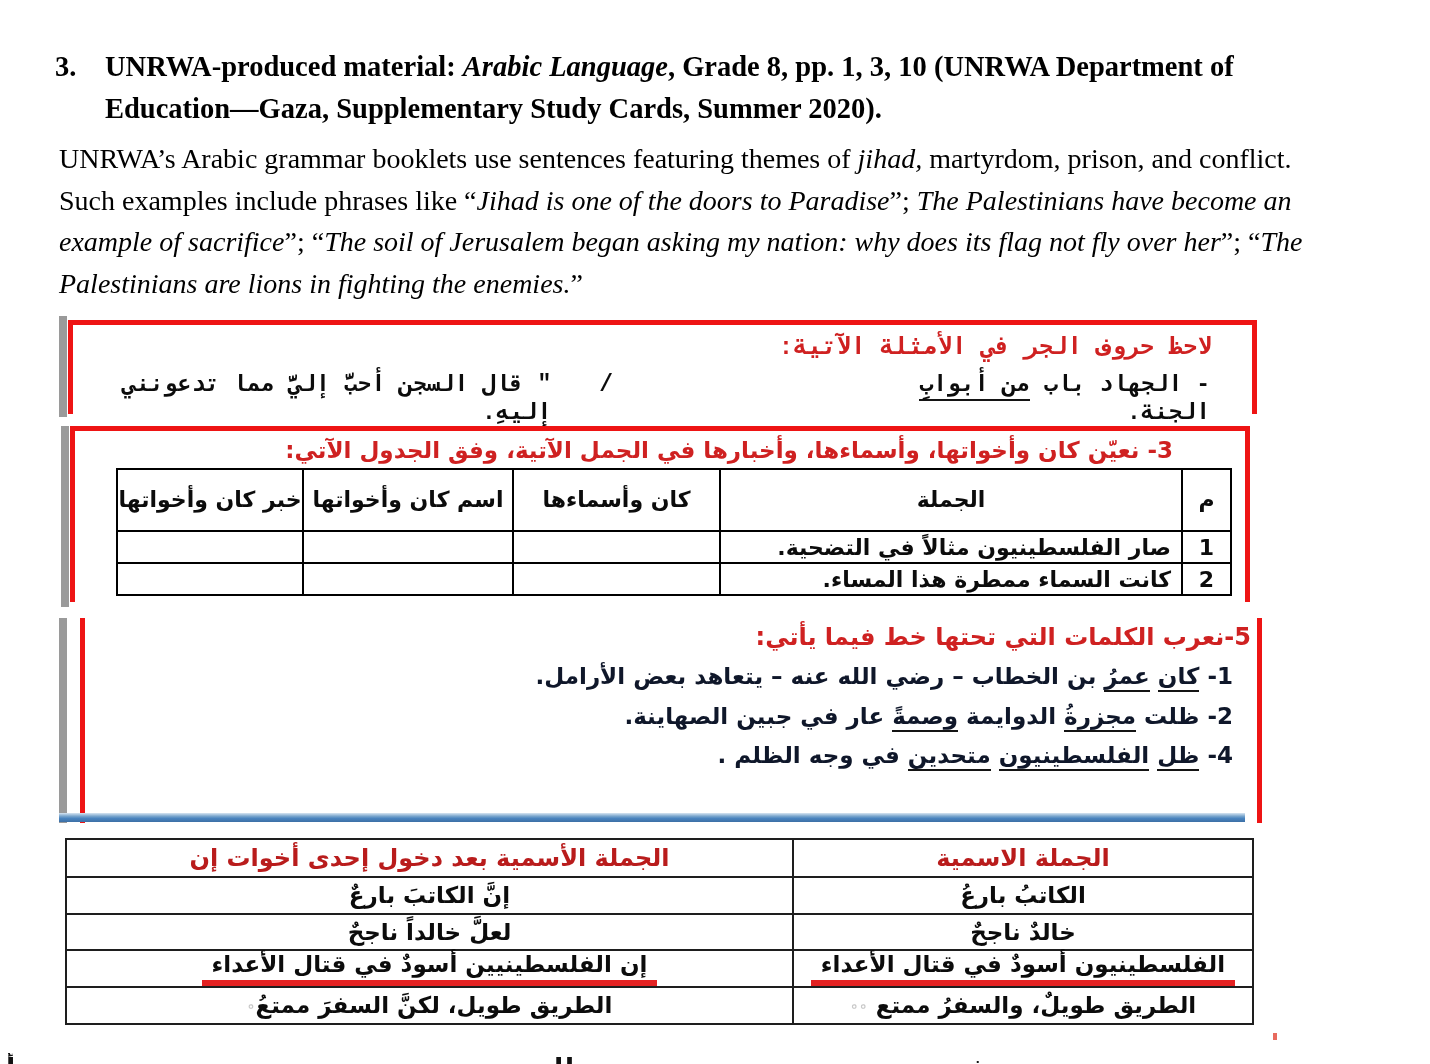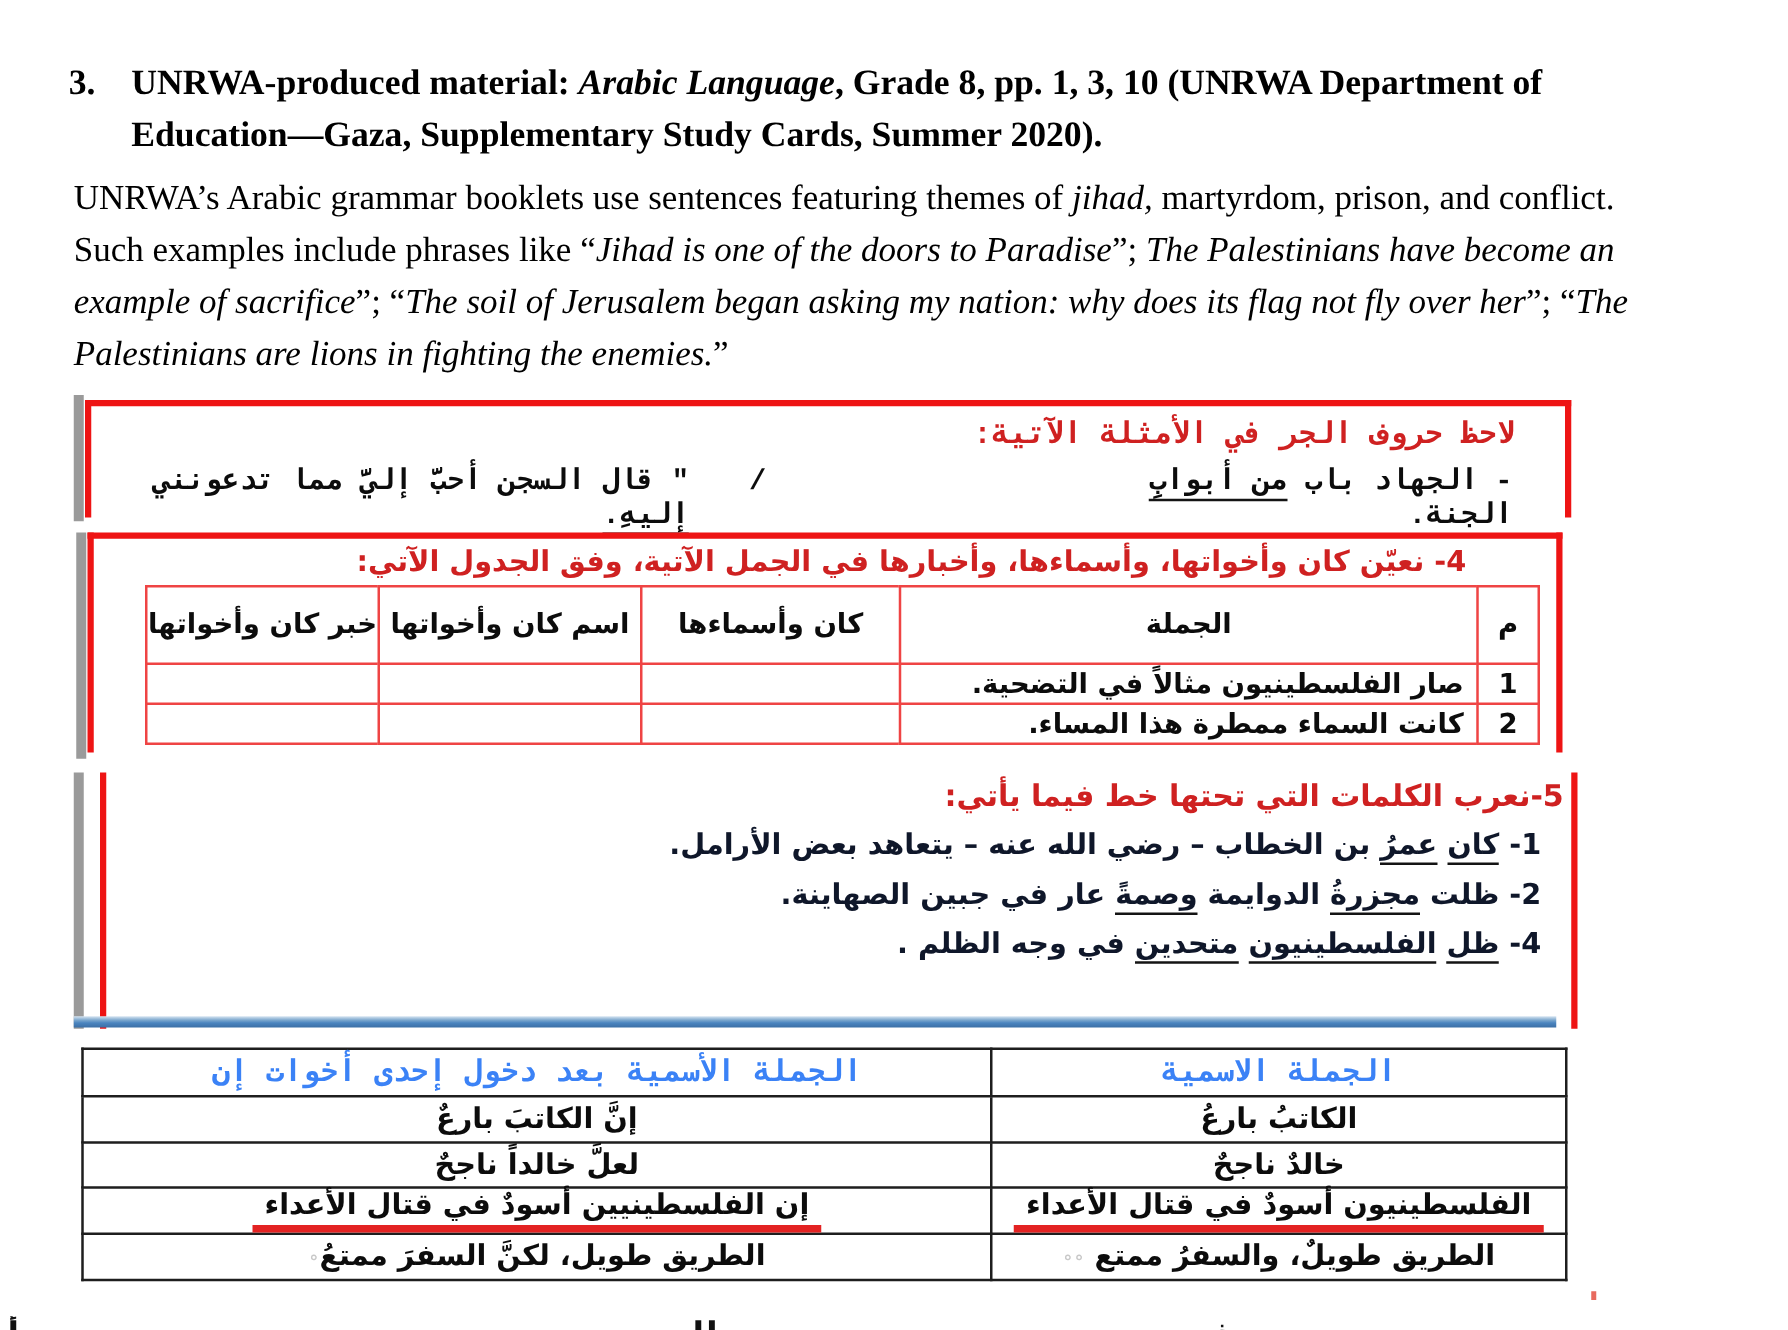--- a/index.html
+++ b/index.html
@@ -40,21 +40,21 @@
   
   #box2{left:70px;top:426px;width:1180px;height:176px;border-top-width:5px;border-left-width:5px;border-right-width:5px;}
   .instruction{
     color:#cf2121;font-weight:bold;font-size:23px;text-align:right;
     padding:6px 72px 0 0;
   }
   #ktable{
     position:absolute;top:37px;right:13px;border-collapse:collapse;direction:rtl;
     font-size:22px;font-weight:bold;color:#0c0c0c;table-layout:fixed;
   }
-  #ktable th,#ktable td{border:2px solid #ef4444;padding:0;}
+  #ktable th,#ktable td{border:2px solid #000000;padding:0;}
   #ktable th{font-weight:bold;text-align:center;line-height:1.3;height:60px;}
   #ktable td{height:30px;}
   #ktable .c-num{width:47px;text-align:center;}
   #ktable .c-sent{width:450px;text-align:right;padding-right:10px;}
   #ktable .c-a{width:205px;}
   #ktable .c-b{width:208px;}
   #ktable .c-c{width:184px;}
   
   #box3{left:80px;top:618px;width:1182px;height:205px;border-left-width:5px;border-right-width:5px;}
   #box3 .box-title{padding:5px 6px 0 0;}
@@ -66,21 +66,21 @@
     position:absolute;left:59px;top:813px;width:1186px;height:9px;
     background:linear-gradient(#d7e5f2 0%,#7aa6cd 35%,#4a84bf 60%,#3c6fa5 100%);
   }
   
   #btable{
     position:absolute;left:65px;top:838px;border-collapse:collapse;direction:rtl;
     font-family:"DejaVu Sans",sans-serif;font-size:23px;font-weight:bold;
     color:#0c0c0c;table-layout:fixed;
   }
   #btable th,#btable td{border:2.6px solid #1e1e1e;text-align:center;padding:0;}
-  #btable th{color:#3b82f6;font-size:24px;height:36px;font-family:Liberation Mono, monospace;}
+  #btable th{color:#b91c1c;font-size:24px;height:36px;}
   #btable td{height:34.5px;}
   #btable .col-r{width:458px;}
   #btable .col-l{width:725px;}
   
   #cutoff{position:absolute;top:1053px;left:0;width:100%;height:11px;overflow:hidden;}
   #cutoff span{position:absolute;top:0;font-family:"DejaVu Sans",sans-serif;font-weight:bold;font-size:27px;color:#111;}
   #red-speck{position:absolute;left:1273px;top:1033px;width:4px;height:7px;background:#e86a5e;}
 </style>
 </head>
 <body>
@@ -99,21 +99,21 @@
     <div class="box-title">لاحظ حروف الجر في الأمثلة الآتية:</div>
     <div class="ex-line">
       <span><span>-   الجهاد باب </span><span class="seg-u">من أبوابِ</span><span> الجنة.</span></span>
       <span class="ex-sep">/</span>
       <span><span>" قال السجن أحبَّ إليَّ مما تدعونني </span><span class="seg-u">إليهِ.</span></span>
     </div>
   </div>
 
   <div class="graybar" style="left:61px;top:426px;height:181px;"></div>
   <div id="box2" class="redbox arab">
-    <div class="instruction">4-   نعيّن كان وأخواتها، وأسماءها، وأخبارها في الجمل الآتية، وفق الجدول الآتي:</div>
+    <div class="instruction">3-   نعيّن كان وأخواتها، وأسماءها، وأخبارها في الجمل الآتية، وفق الجدول الآتي:</div>
     <table id="ktable">
       <tbody>
           <tr>
         <th class="c-num">م</th>
         <th class="c-sent" style="text-align:center;padding-right:0;">الجملة</th>
         <th class="c-a">كان وأسماءها</th>
         <th class="c-b">اسم كان وأخواتها</th>
         <th class="c-c">خبر كان وأخواتها</th>
       </tr>
       <tr>

